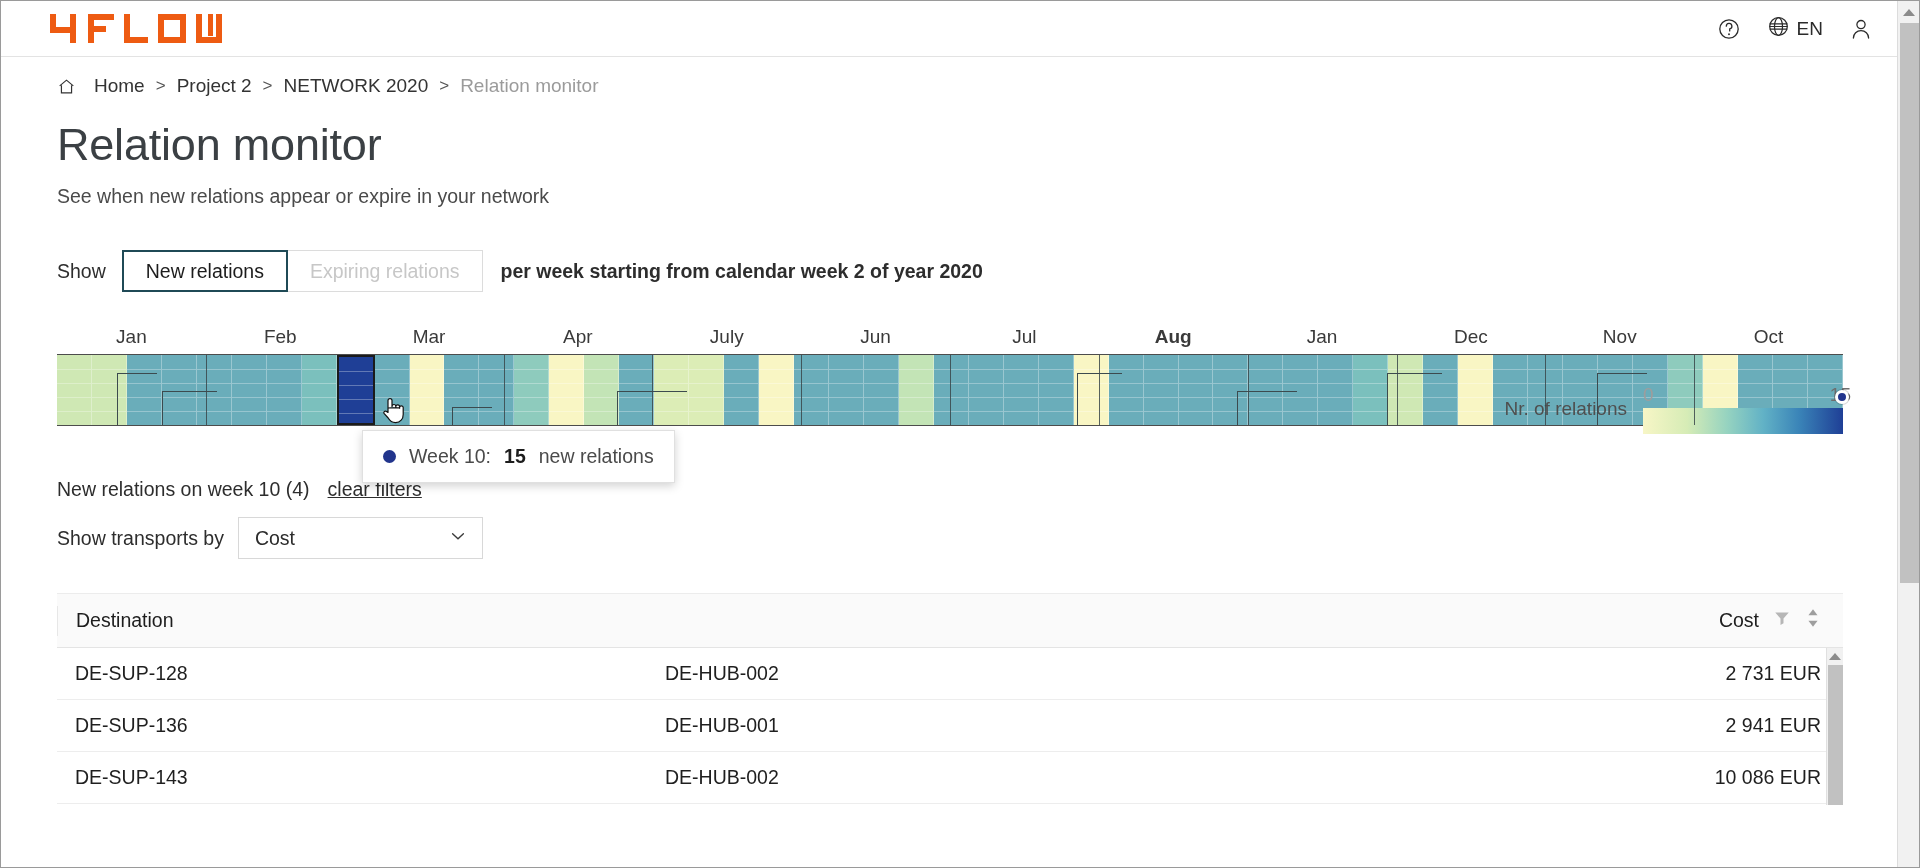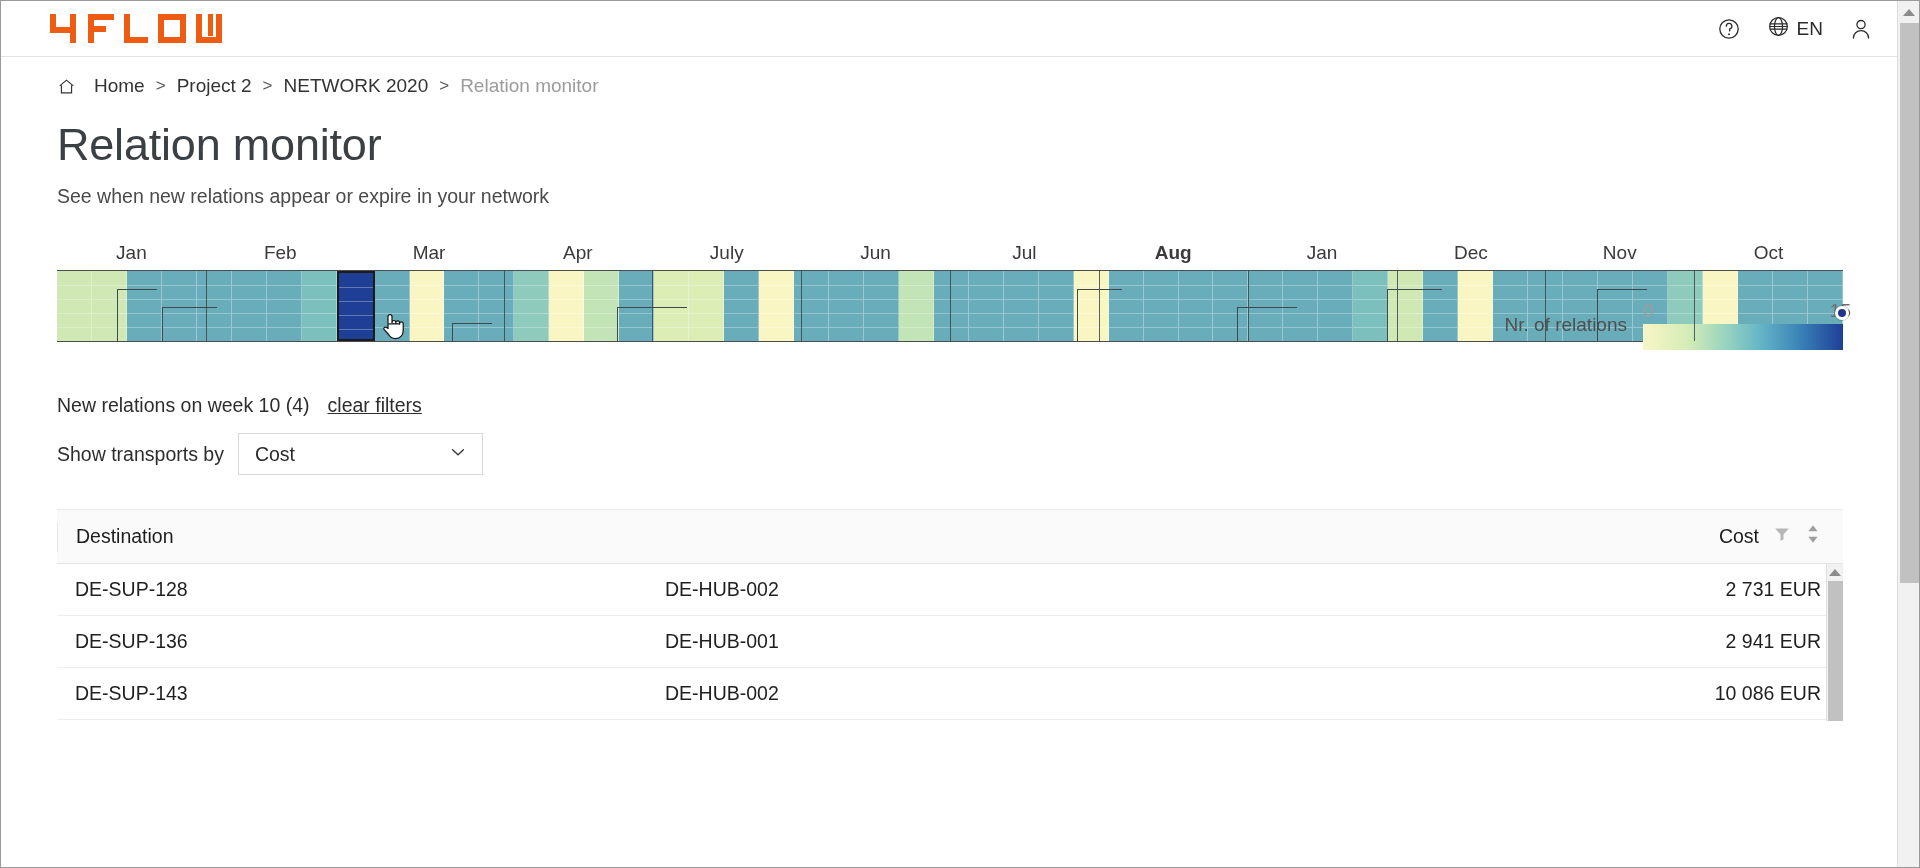--- a/index.html
+++ b/index.html
@@ -347,20 +347,28 @@
     <span class="crumb">Project 2</span>
     <span class="sep">&gt;</span>
     <span class="crumb">NETWORK 2020</span>
     <span class="sep">&gt;</span>
     <span class="crumb current">Relation monitor</span>
   </div>
 
   <h1 class="page-title">Relation monitor</h1>
   <div class="page-sub">See when new relations appear or expire in your network</div>
 
+  <div class="show-row">
+    <span class="show-label">Show</span>
+    <div class="toggle-group">
+      <div class="toggle-btn active">New relations</div>
+      <div class="toggle-btn">Expiring relations</div>
+    </div>
+    <span class="show-suffix">per week starting from calendar week 2 of year 2020</span>
+  </div>
 
   <div class="heat-wrap">
     <div class="month-axis" id="month-axis">
           <span style="left: 4.16667%;">Jan</span>
           <span style="left: 12.5%;">Feb</span>
           <span style="left: 20.8333%;">Mar</span>
           <span style="left: 29.1667%;">Apr</span>
           <span style="left: 37.5%;">July</span>
           <span style="left: 45.8333%;">Jun</span>
           <span style="left: 54.1667%;">Jul</span>
@@ -807,20 +815,26 @@
           <div class="step-line" style="left: 1540px; top: 18px; width: 50px; height: 1px;"></div>
           <div class="step-line" style="left: 1540px; top: 18px; width: 1px; height: 52px;"></div>
         </div>
 
     <div class="cursor" style="left:324px; top:76px;">
       <svg width="26" height="30" viewBox="0 0 26 30">
         <path d="M7 12V4.6a2 2 0 0 1 4 0V11m0-.6a1.9 1.9 0 0 1 3.8 0v1.4m0-1a1.9 1.9 0 0 1 3.8 0v2m0-1.2a1.8 1.8 0 0 1 3.6 0v6.8c0 4.6-2.8 8.2-7.6 8.2-4.4 0-6-2-7.4-4.6L3 17.4c-.7-1.3.6-2.7 2-2.1l2 1.1V12z" fill="#ffffff" stroke="#111" stroke-width="1.2" stroke-linejoin="round"></path>
       </svg>
     </div>
 
+    <div class="tooltip" style="left:305px; top:110px;">
+      <span class="dot"></span>
+      <span>Week 10:</span>
+      <b>15</b>
+      <span>new relations</span>
+    </div>
 
     <div class="legend">
       <span class="legend-label">Nr. of relations</span>
       <div class="legend-bar-wrap">
         <div class="legend-ticks">
           <span class="t0">0</span>
           <span class="t1">15</span>
         </div>
         <div class="legend-bar"></div>
         <div class="legend-knob">

